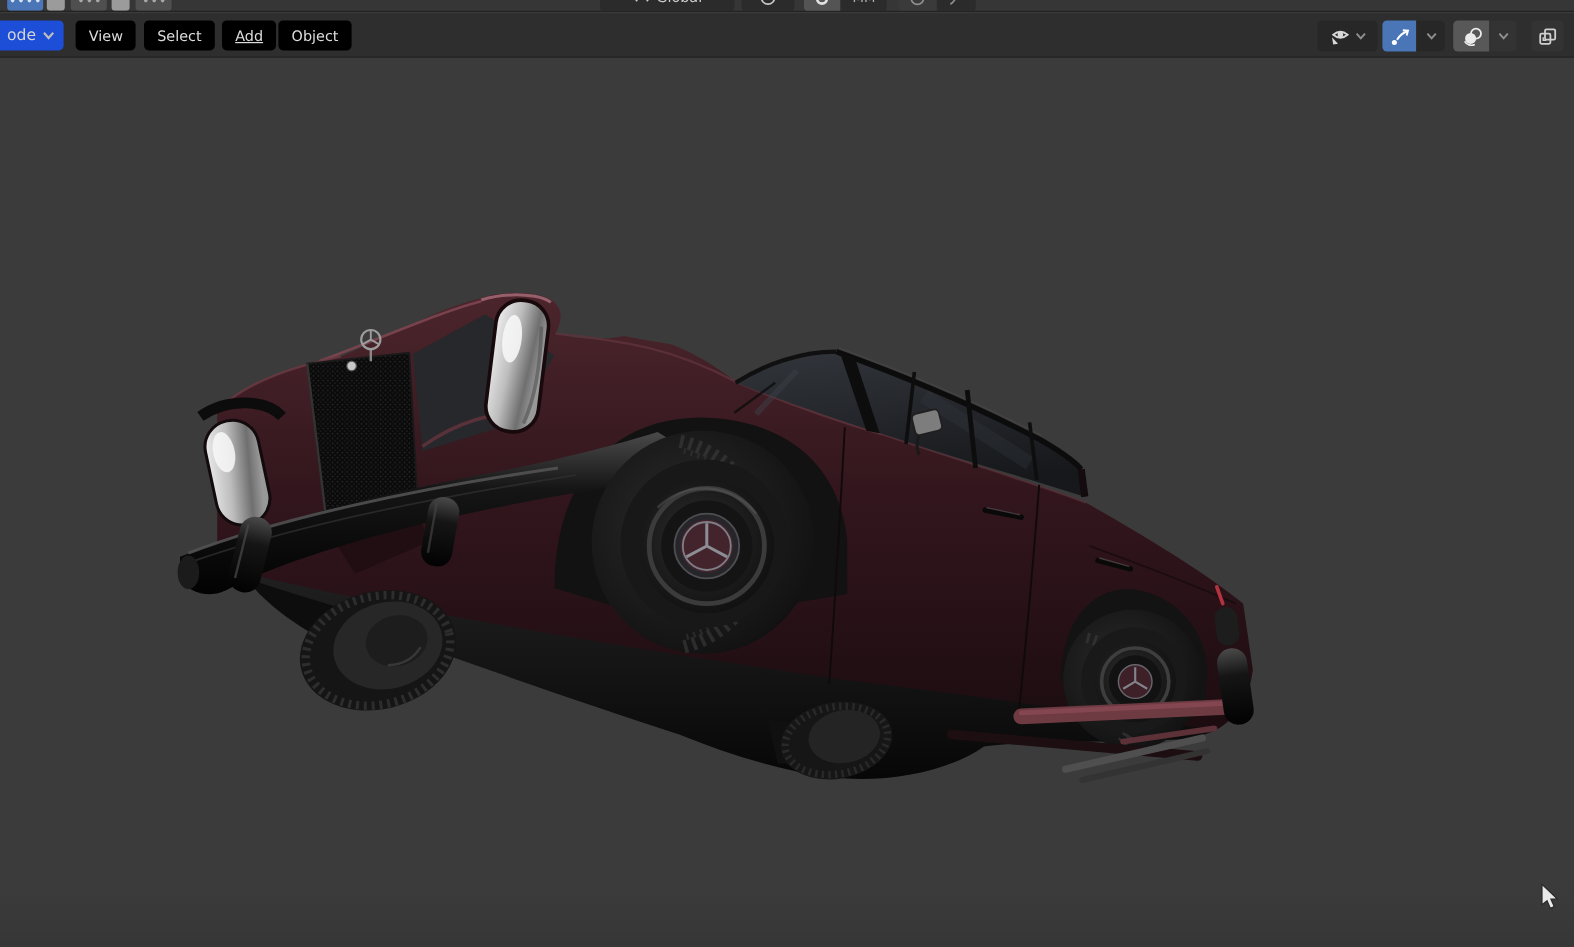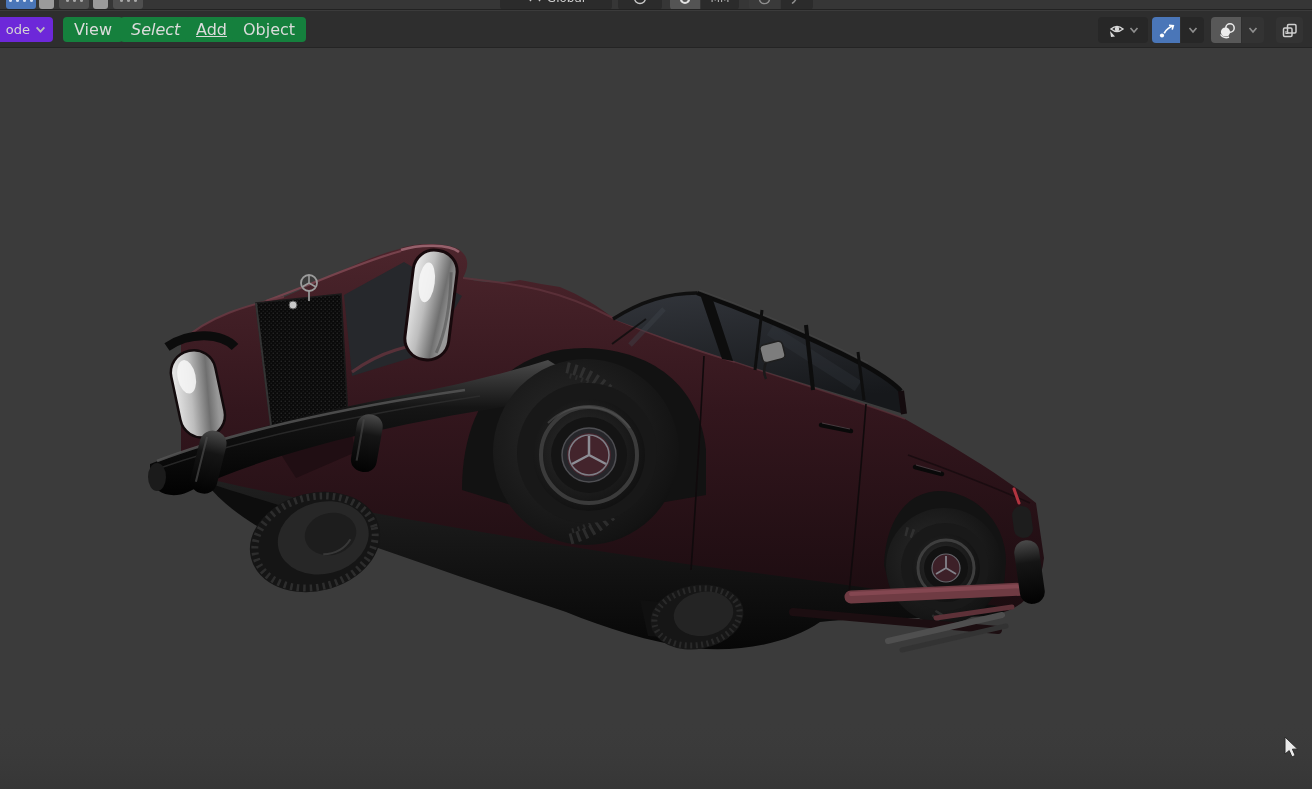--- a/index.html
+++ b/index.html
@@ -16,25 +16,25 @@
   .tb-btn { position:absolute; top:-14px; height:24px; background:#2b2b2b;
     border-radius:4px; display:flex; align-items:center; justify-content:center;
     color:#cfcfcf; font-size:12px; gap:4px; }
   .tb-frag { position:absolute; top:-4px; height:13px; border-radius:3px; }
   .dotrow { position:absolute; top:3px; left:0; right:0; display:flex; justify-content:center; gap:4px; }
   .dot { width:3px; height:3px; border-radius:50%; }
 
   
   #header { position:absolute; left:0; top:11px; width:1312px; height:37px;
     background:#2e2e2e; border-bottom:1px solid #242424; z-index:2; }
-  .menu-btn { position:absolute; top:6px; height:25px; background:#15803d;
-    border-radius:4px; color:#dcdcdc; font-size:16px; display:flex;
+  .menu-btn { position:absolute; top:6px; height:25px; background:#000000;
+    border-radius:4px; color:#dcdcdc; font-size:12px; display:flex;
     align-items:center; justify-content:center; padding:0 11px; cursor:default; }
   #mode-dropdown { position:absolute; left:0; top:6px; width:53px; height:25px;
-    background:#6d28d9; border-radius:0 4px 4px 0; color:#d5d5d5; font-size:13px;
+    background:#1d4ed8; border-radius:0 4px 4px 0; color:#d5d5d5; font-size:13px;
     display:flex; align-items:center; justify-content:flex-end; gap:5px; padding-right:7px; }
   .hdr-right-btn { position:absolute; top:6px; height:26px; background:#272727;
     border-radius:4px; display:flex; align-items:center; justify-content:center; }
   .seg-l { border-radius:4px 0 0 4px; }
   .seg-r { border-radius:0 4px 4px 0; }
   svg.icon { display:block; }
 
   
   #mouse-cursor { position:absolute; left:1284px; top:736px; z-index:5; }
 </style>
@@ -324,21 +324,21 @@
     <div id="mode-dropdown">
       <span>ode</span>
       <svg class="icon" width="11" height="11" viewBox="0 0 10 10">
         <polyline points="1.5,3 5,7 8.5,3" fill="none" stroke="#bdbdbd" stroke-width="1.6"></polyline>
       </svg>
     </div>
 
     <div class="menu-btn" style="left:63px;">
         <span>View</span>
       </div>
-    <div class="menu-btn" style="left:120px;font-style:italic;">
+    <div class="menu-btn" style="left:120px;">
         <span>Select</span>
       </div>
     <div class="menu-btn" style="left:185px;text-decoration:underline;">
         <span>Add</span>
       </div>
     <div class="menu-btn" style="left:232px;justify-content:flex-end;">
         <span>Object</span>
       </div>
 
     <div class="hdr-right-btn" style="left:1098px; width:50px; gap:3px;">

